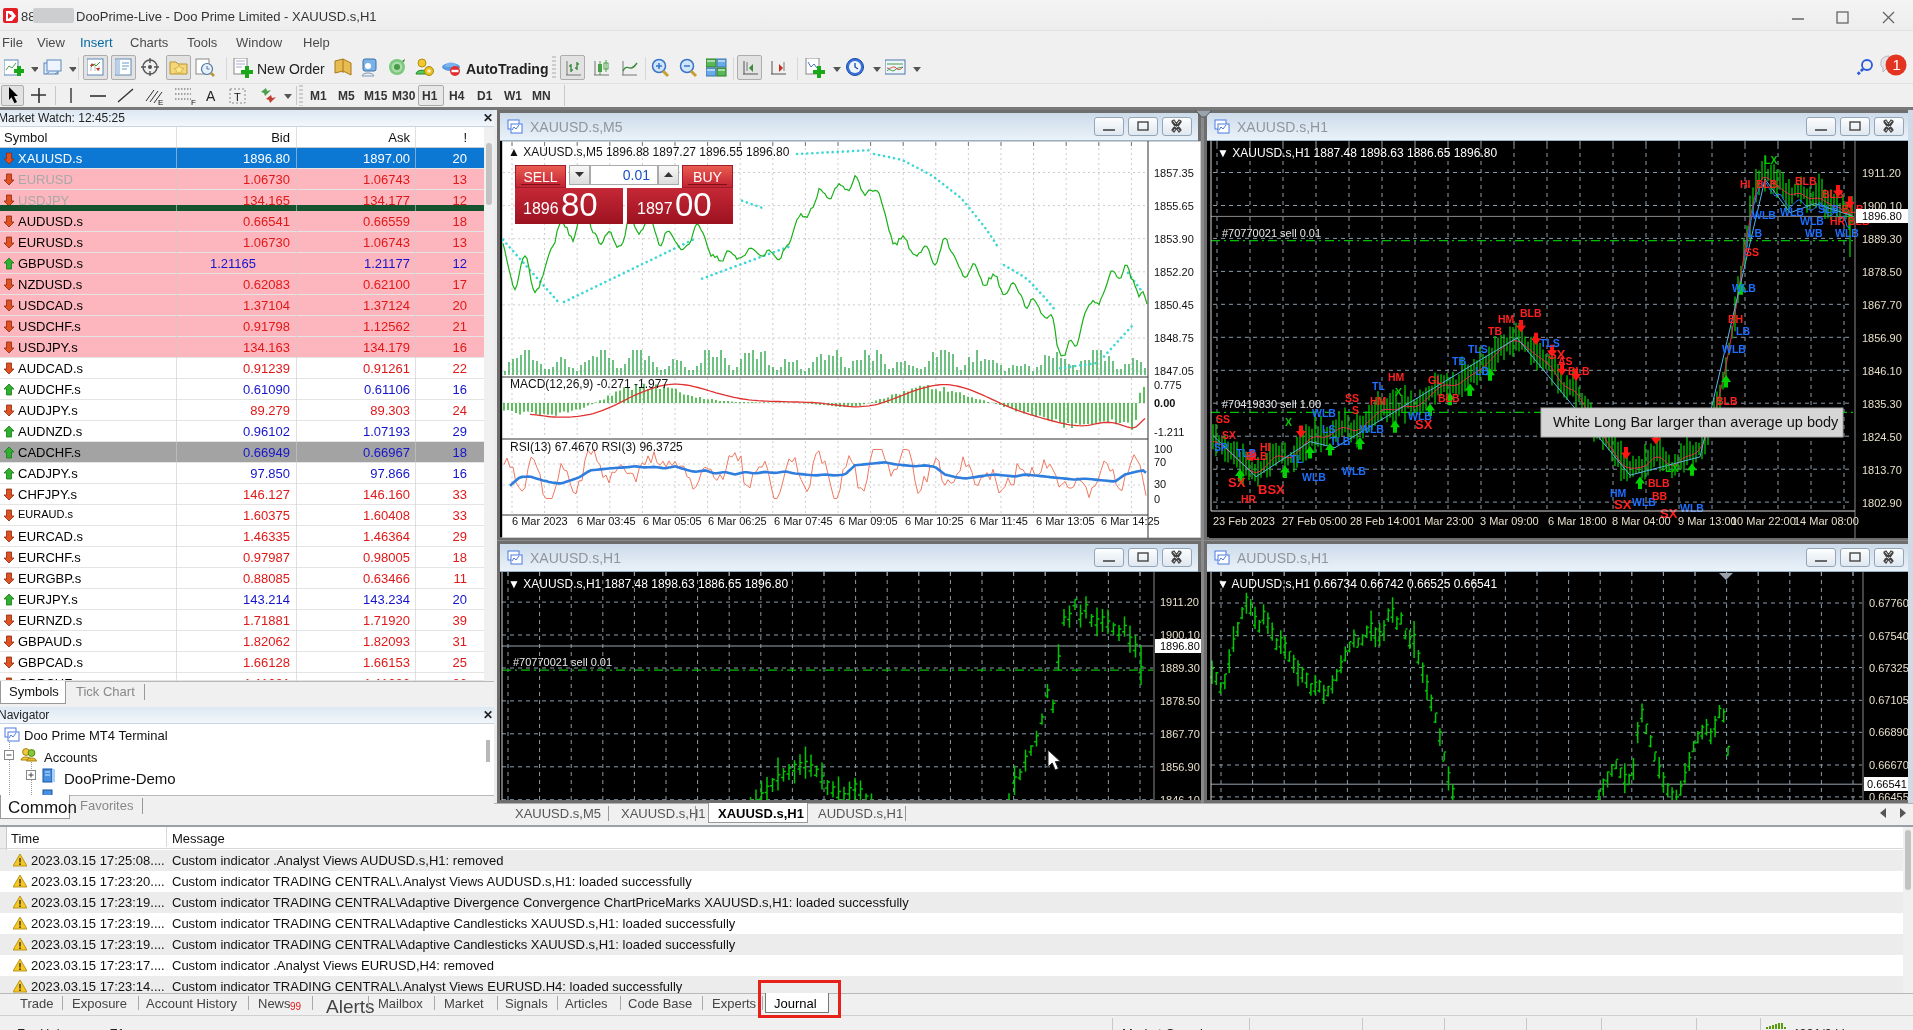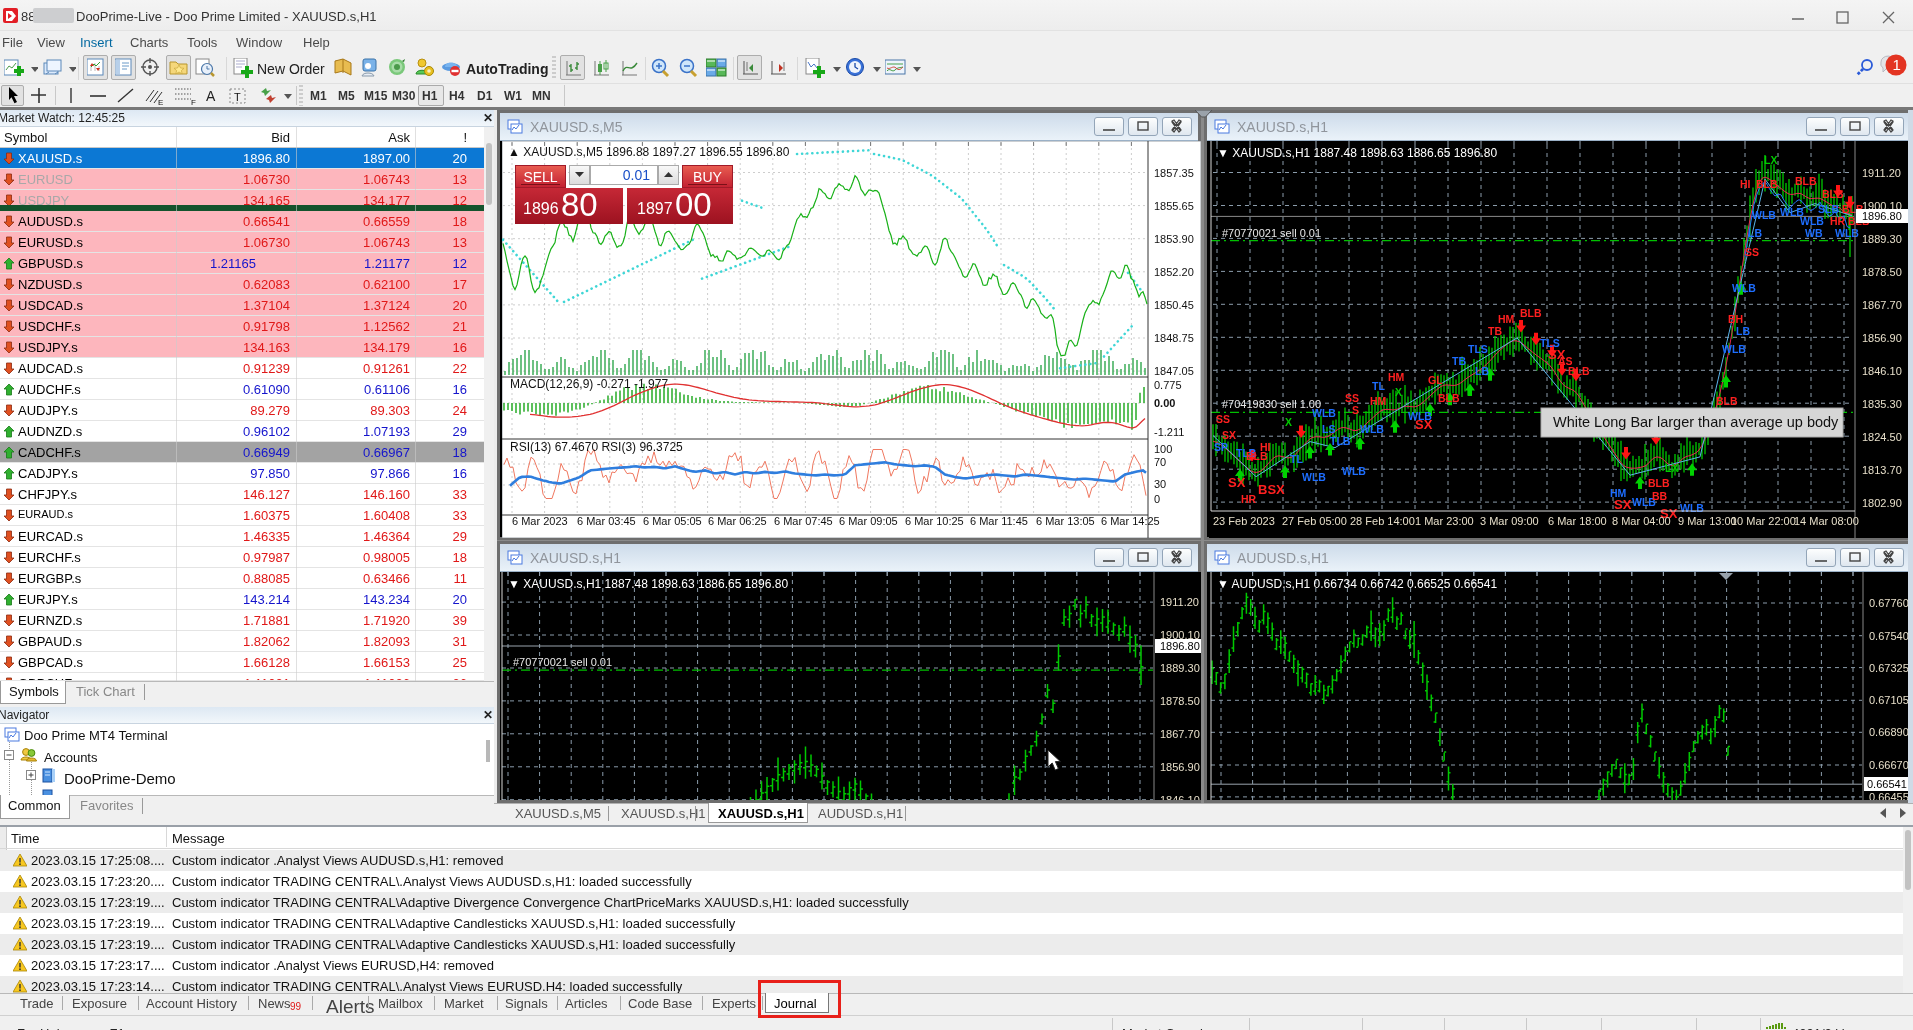--- a/index.html
+++ b/index.html
@@ -1088,21 +1088,21 @@
       <path d="M3 5h5M3 8h5" stroke="#cfe6ff"></path>
     </svg>
     <div class="abs" style="left:64px;top:46px;font-size:15px;color:#111">DooPrime-Demo</div>
     <svg class="abs" style="left:42px;top:64px" width="16" height="8">
       <rect x="1" y="2" width="9" height="6" fill="#4a90e0" stroke="#1a50a0"></rect>
     </svg>
   </div>
 <div class="abs" style="left:486px;top:740px;width:4px;height:22px;background:#b8b8b8"></div>
 <div class="abs" style="left:0;top:795px;width:494px;height:27px;background:#f0f0f0;border-top:1px solid #b8b8b8"></div>
 <div class="abs" style="left:0;top:795px;width:70px;height:24px;background:#fff;border:1px solid #999;border-top:none"></div>
-<div class="abs" style="left:8px;top:798px;font-size:13px;color:#111">Common</div>
+<div class="abs" style="left:8px;top:798px;font-size:17px;color:#111">Common</div>
 <div class="abs" style="left:80px;top:798px;font-size:13px;color:#888">Favorites</div>
 <div class="abs" style="left:142px;top:798px;width:1px;height:16px;background:#999"></div>
 <div class="abs" style="left:494px;top:803px;width:1419px;height:22px;background:#f0f0f0;border-top:1px solid #b0b0b0"></div>
 <div class="abs" style="left:708px;top:803px;width:100px;height:20px;background:#fff;border:1px solid #999;border-top:none"></div>
 <div class="abs" style="left:515px;top:806px;font-size:13px;color:#555;font-weight:normal">XAUUSD.s,M5</div>
 <div class="abs" style="left:621px;top:806px;font-size:13px;color:#555;font-weight:normal">XAUUSD.s,H1</div>
 <div class="abs" style="left:718px;top:806px;font-size:13px;color:#000;font-weight:bold">XAUUSD.s,H1</div>
 <div class="abs" style="left:818px;top:806px;font-size:13px;color:#555;font-weight:normal">AUDUSD.s,H1</div>
 <div class="abs" style="left:608px;top:806px;width:1px;height:15px;background:#999"></div>
 <div class="abs" style="left:695px;top:806px;width:1px;height:15px;background:#999"></div>

